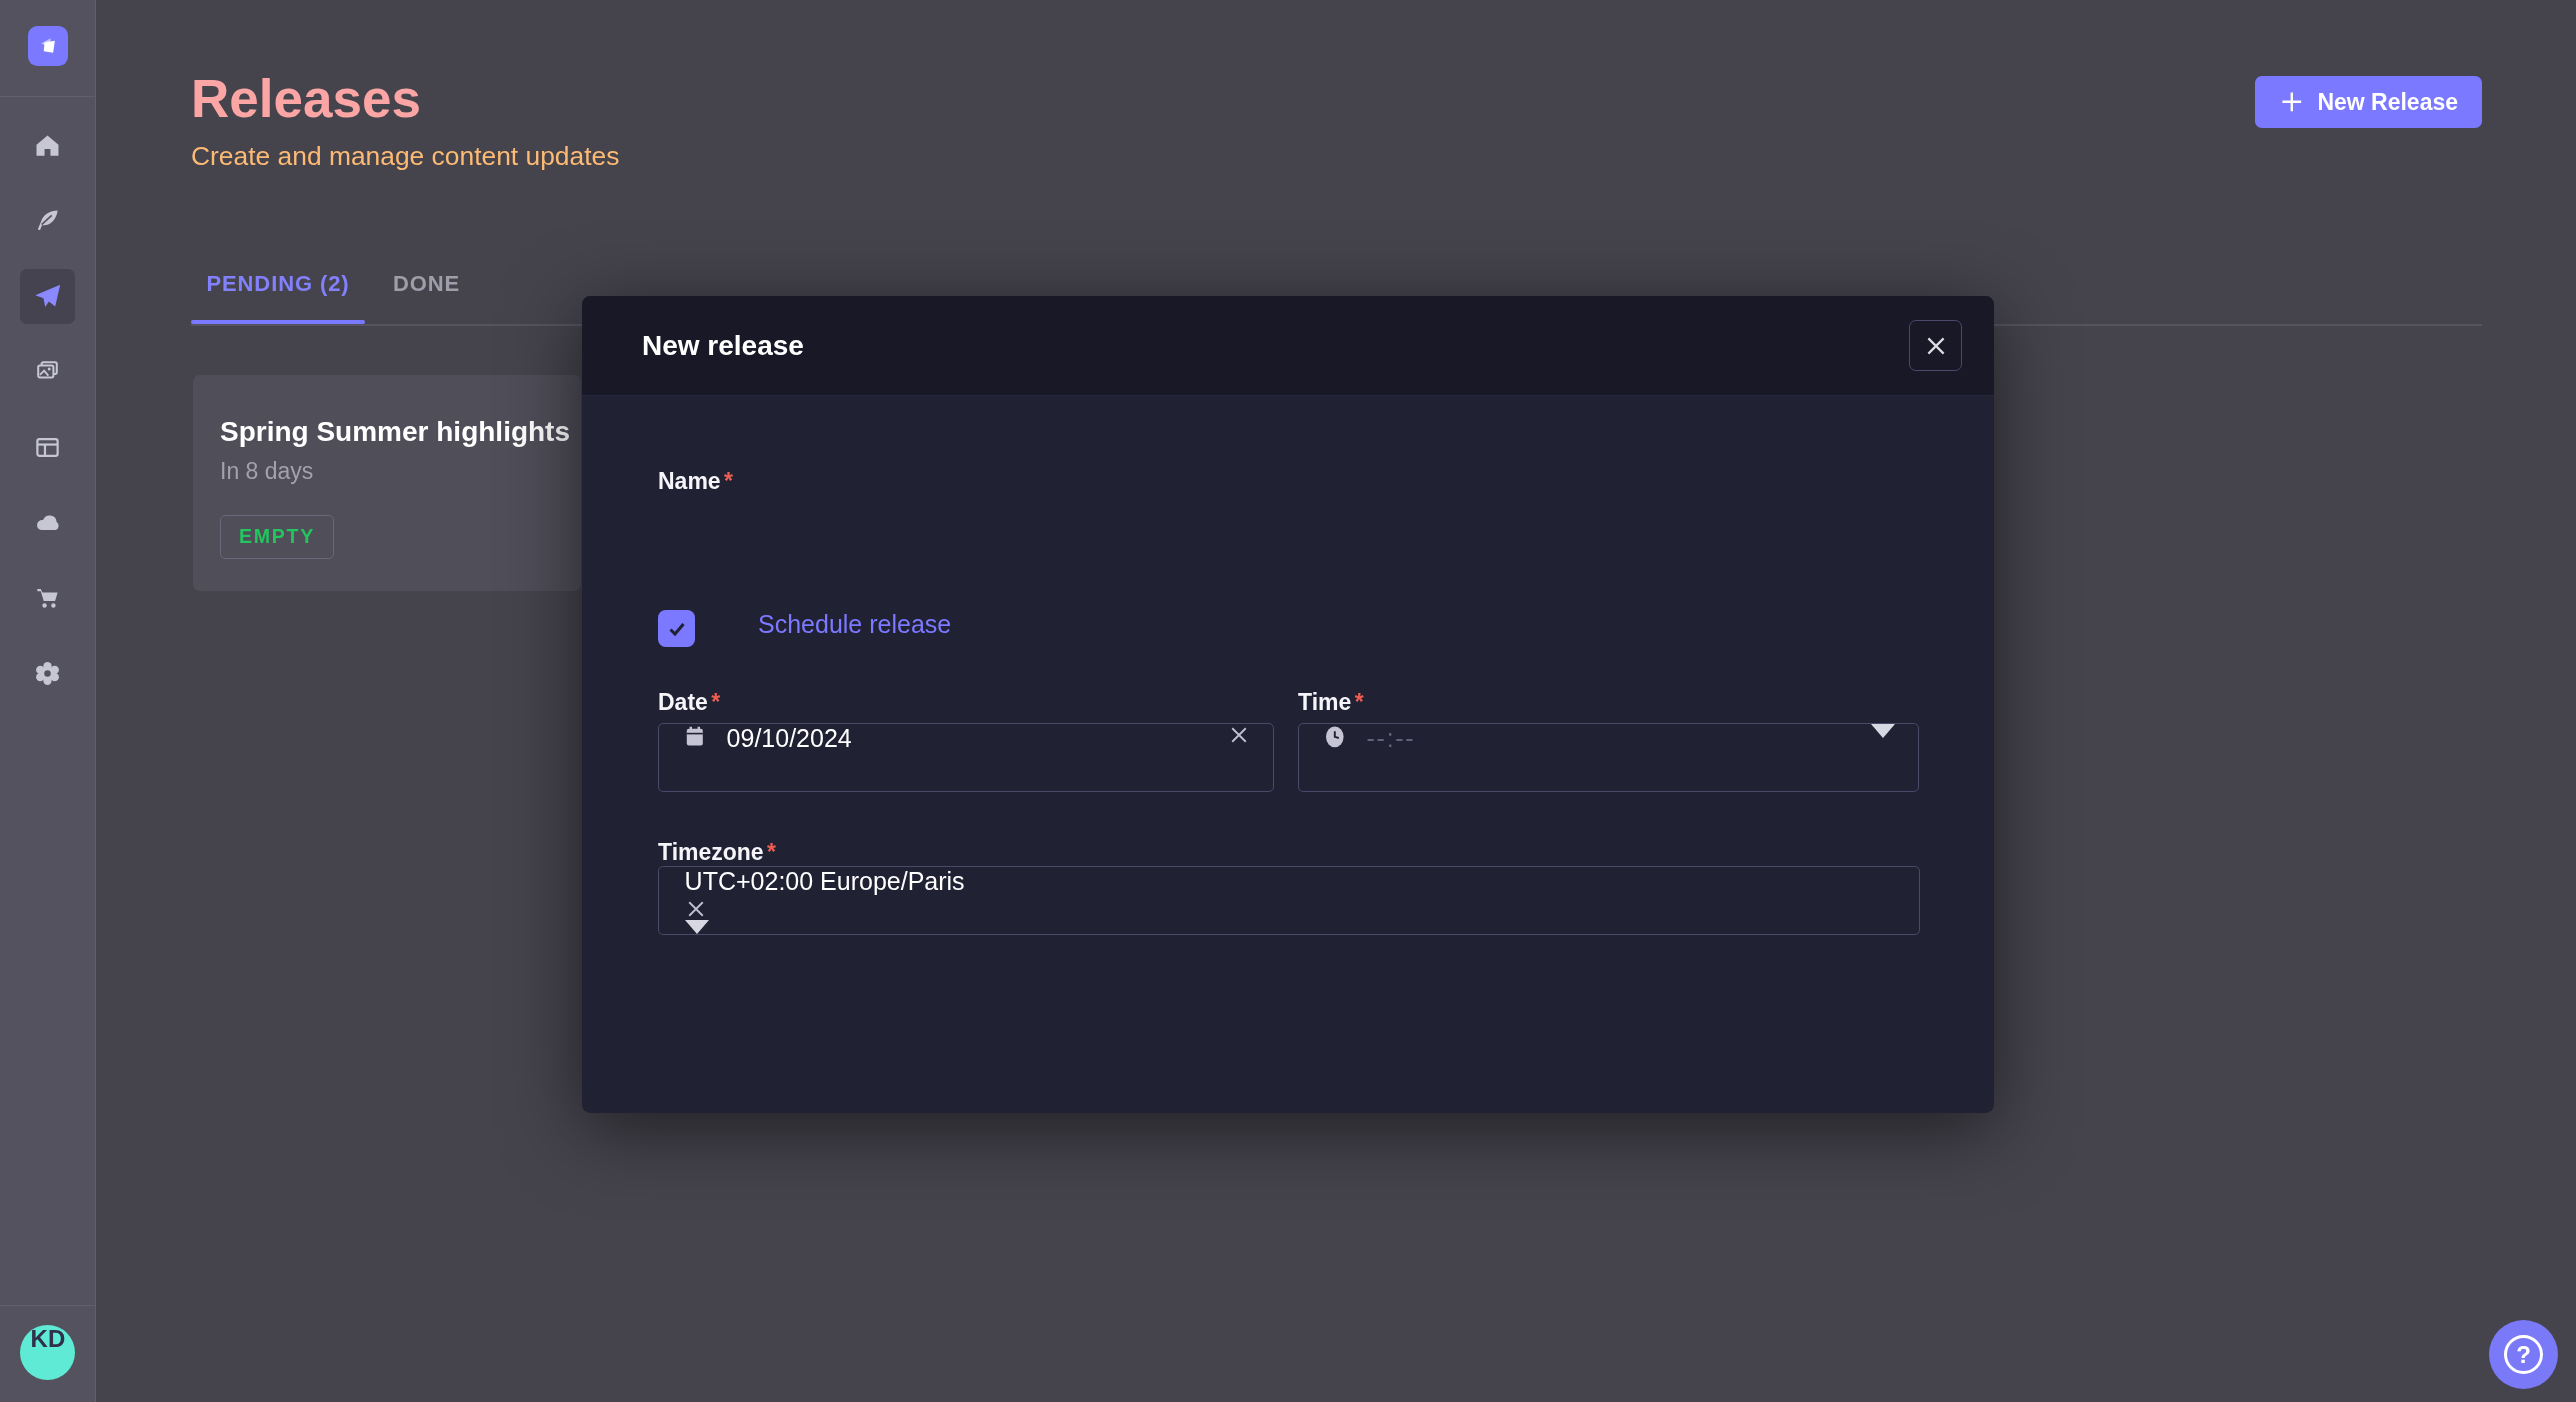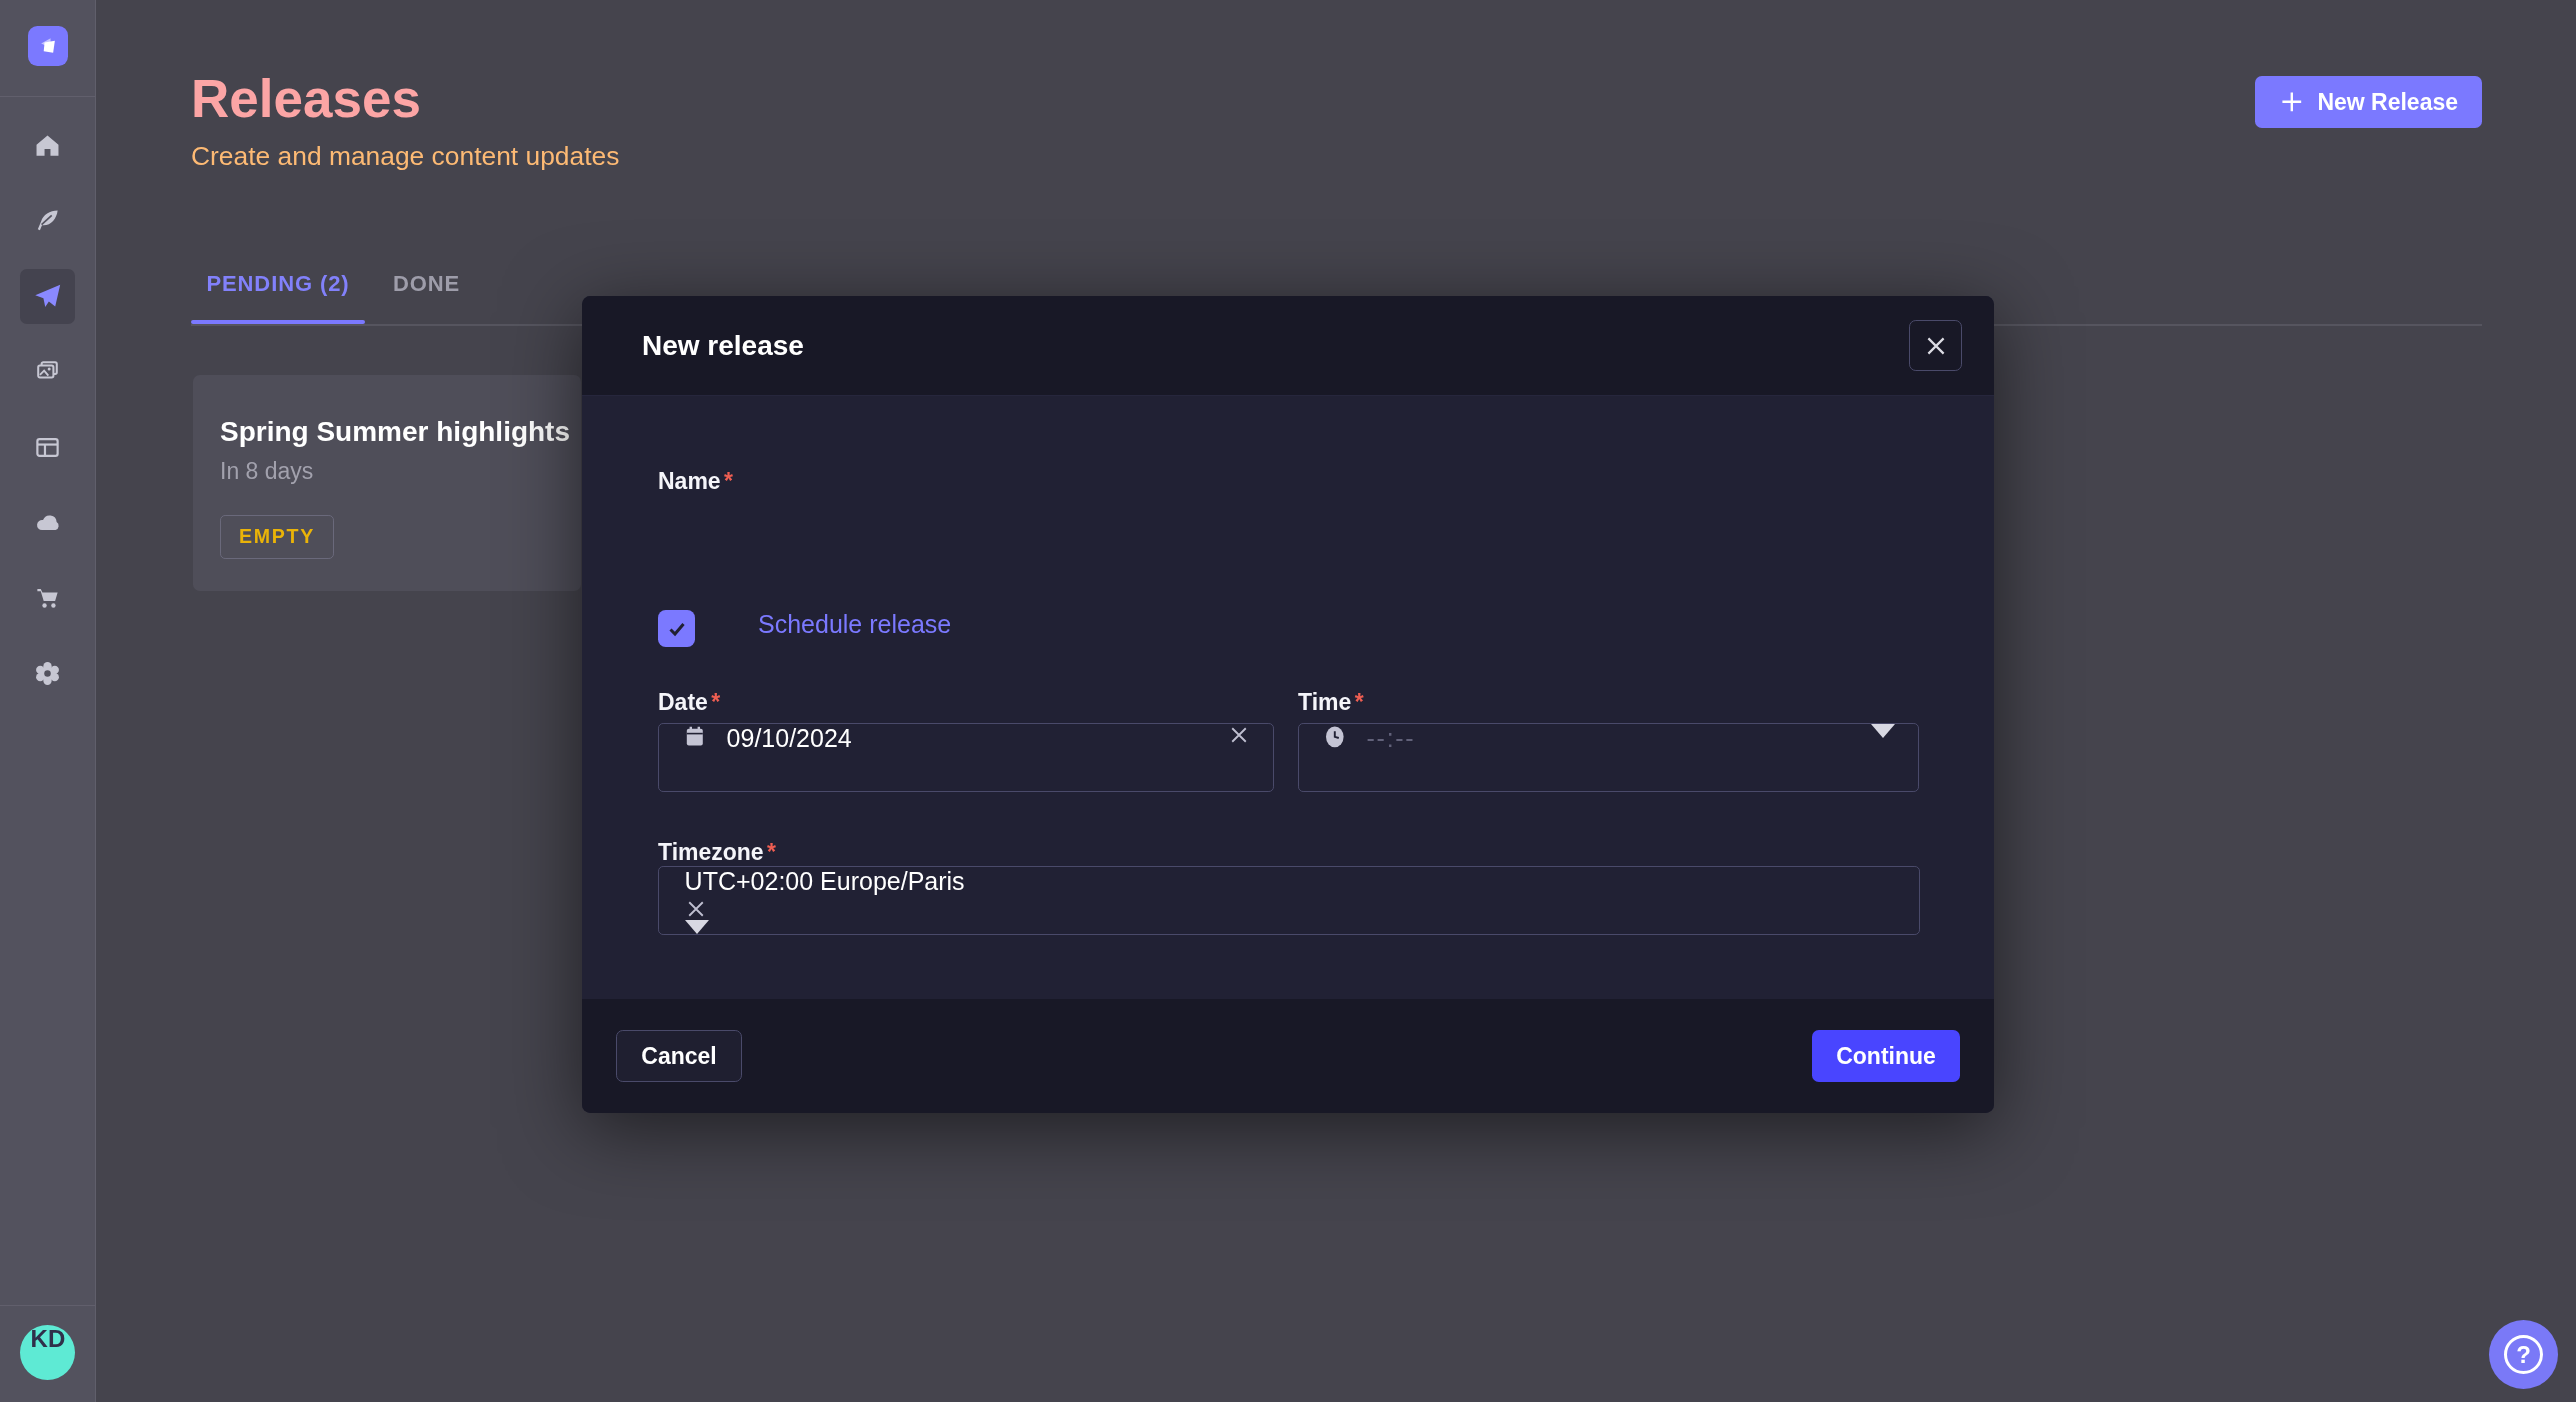--- a/index.html
+++ b/index.html
@@ -27,21 +27,21 @@
   
   .tab { position:absolute; top:271px; font-size:22px; font-weight:700; letter-spacing:0.9px; cursor:pointer; }
   .tab-pending { left:191px; width:174px; text-align:center; color:#8281fb; }
   .tab-done { left:393px; color:#9e9daa; }
   .tab-underline { position:absolute; left:191px; top:320px; width:174px; height:4.3px; border-radius:2.6px; background:#7b79ff; }
   .tabs-divider { position:absolute; left:191px; top:324px; width:2291px; height:1.7px; background:#56555f; }
   
   .release-card { position:absolute; left:193px; top:375px; width:388px; height:216px; background:#4f4e59; border-radius:6.8px; cursor:pointer; }
   .card-title { position:absolute; left:27px; top:41px; font-size:28px; font-weight:600; color:#ffffff; }
   .card-sub { position:absolute; left:27px; top:83px; font-size:23px; color:#a2a1ad; }
-  .card-badge { position:absolute; left:27px; top:140px; padding:9.4px 18px; border:1.3px solid #6a697b; border-radius:5.1px; font-size:19.6px; font-weight:600; letter-spacing:1.7px; color:#eab308; }
+  .card-badge { position:absolute; left:27px; top:140px; padding:9.4px 18px; border:1.3px solid #6a697b; border-radius:5.1px; font-size:19.6px; font-weight:600; letter-spacing:1.7px; color:#22c55e; }
   
   .modal { position:absolute; left:582px; top:296px; width:1412px; height:817px; border-radius:8.5px; background:#212134; box-shadow:0 15.3px 77px rgba(0,0,0,.55); overflow:hidden; }
   .modal-header { position:absolute; left:0; right:0; top:0; height:100px; background:#181826; display:flex; align-items:center; justify-content:space-between; padding:0 32px 0 60px; border-bottom:0.9px solid #26263c; }
   .modal-title { font-size:28px; font-weight:600; color:#ffffff; }
   .modal-close { width:53px; height:51px; border:0.9px solid #4a4a6a; border-radius:6.8px; background:transparent; display:flex; align-items:center; justify-content:center; cursor:pointer; }
   .modal-body { position:absolute; left:0; right:0; top:100px; height:603px; }
   .field-label { position:absolute; font-size:23px; font-weight:700; color:#f5f5fa; }
   .req { color:#ee5e52; margin-left:3.4px; }
   .input { position:absolute; border:0.9px solid #4a4a6a; border-radius:5.1px; background:#212134; display:flex; align-items:flex-start; color:#fff; font-size:25px; cursor:pointer; }
   .text-input { position:absolute; border:0.9px solid #4a4a6a; border-radius:5.1px; background:#212134; color:#fff; font-size:25px; font-family:inherit; padding:0 25.6px; outline:none; }
@@ -224,24 +224,20 @@
     <div class="input in-tz">
       <span>UTC+02:00 Europe/Paris</span>
       <span class="grow"></span>
       <svg class="icon-gap" width="22" height="22" viewBox="0 0 26 26">
         <path d="M5 5 L21 21 M21 5 L5 21" stroke="#bfbfd0" stroke-width="2.2" fill="none"></path>
       </svg>
       <span class="caret"></span>
     </div>
   </div>
 
-  <div class="modal-footer">
-    <button class="cancel-btn">Cancel</button>
-    <button class="continue-btn">Continue</button>
-  </div>
 </div>
 
 <button class="help-btn">
   <span class="q-ring">
     <span>?</span>
   </span>
 </button>
 
 
 </body></html>

